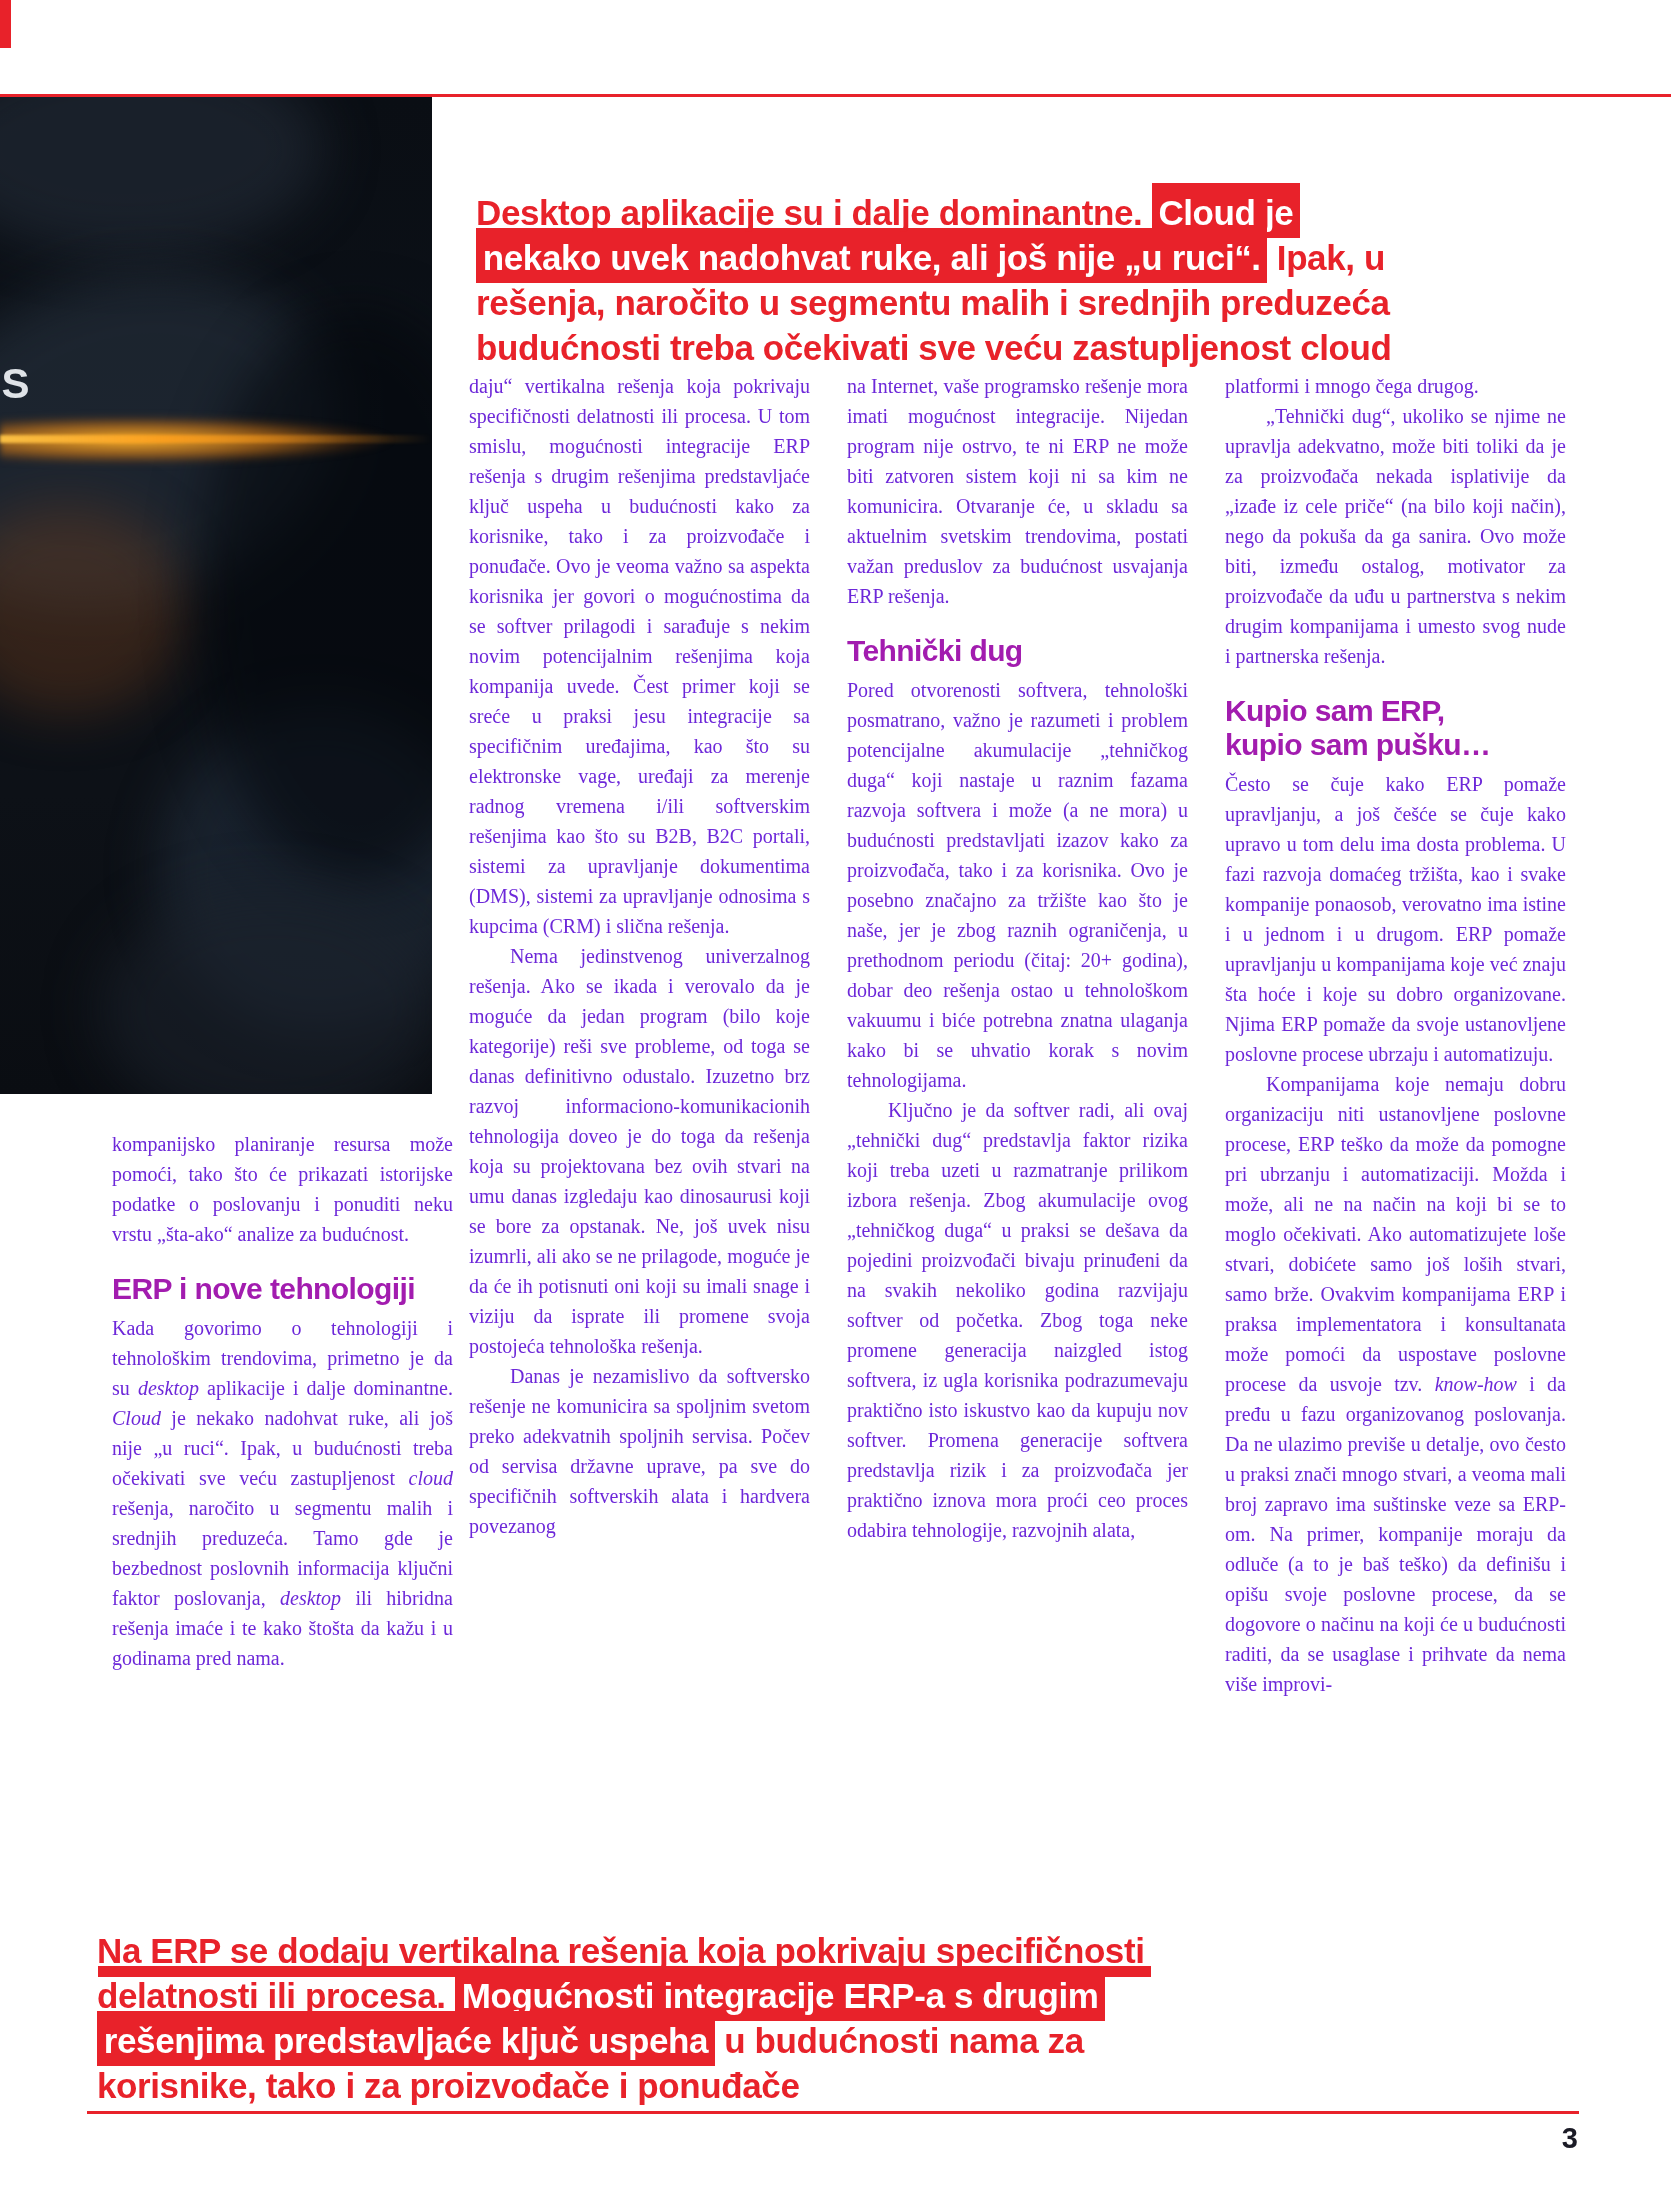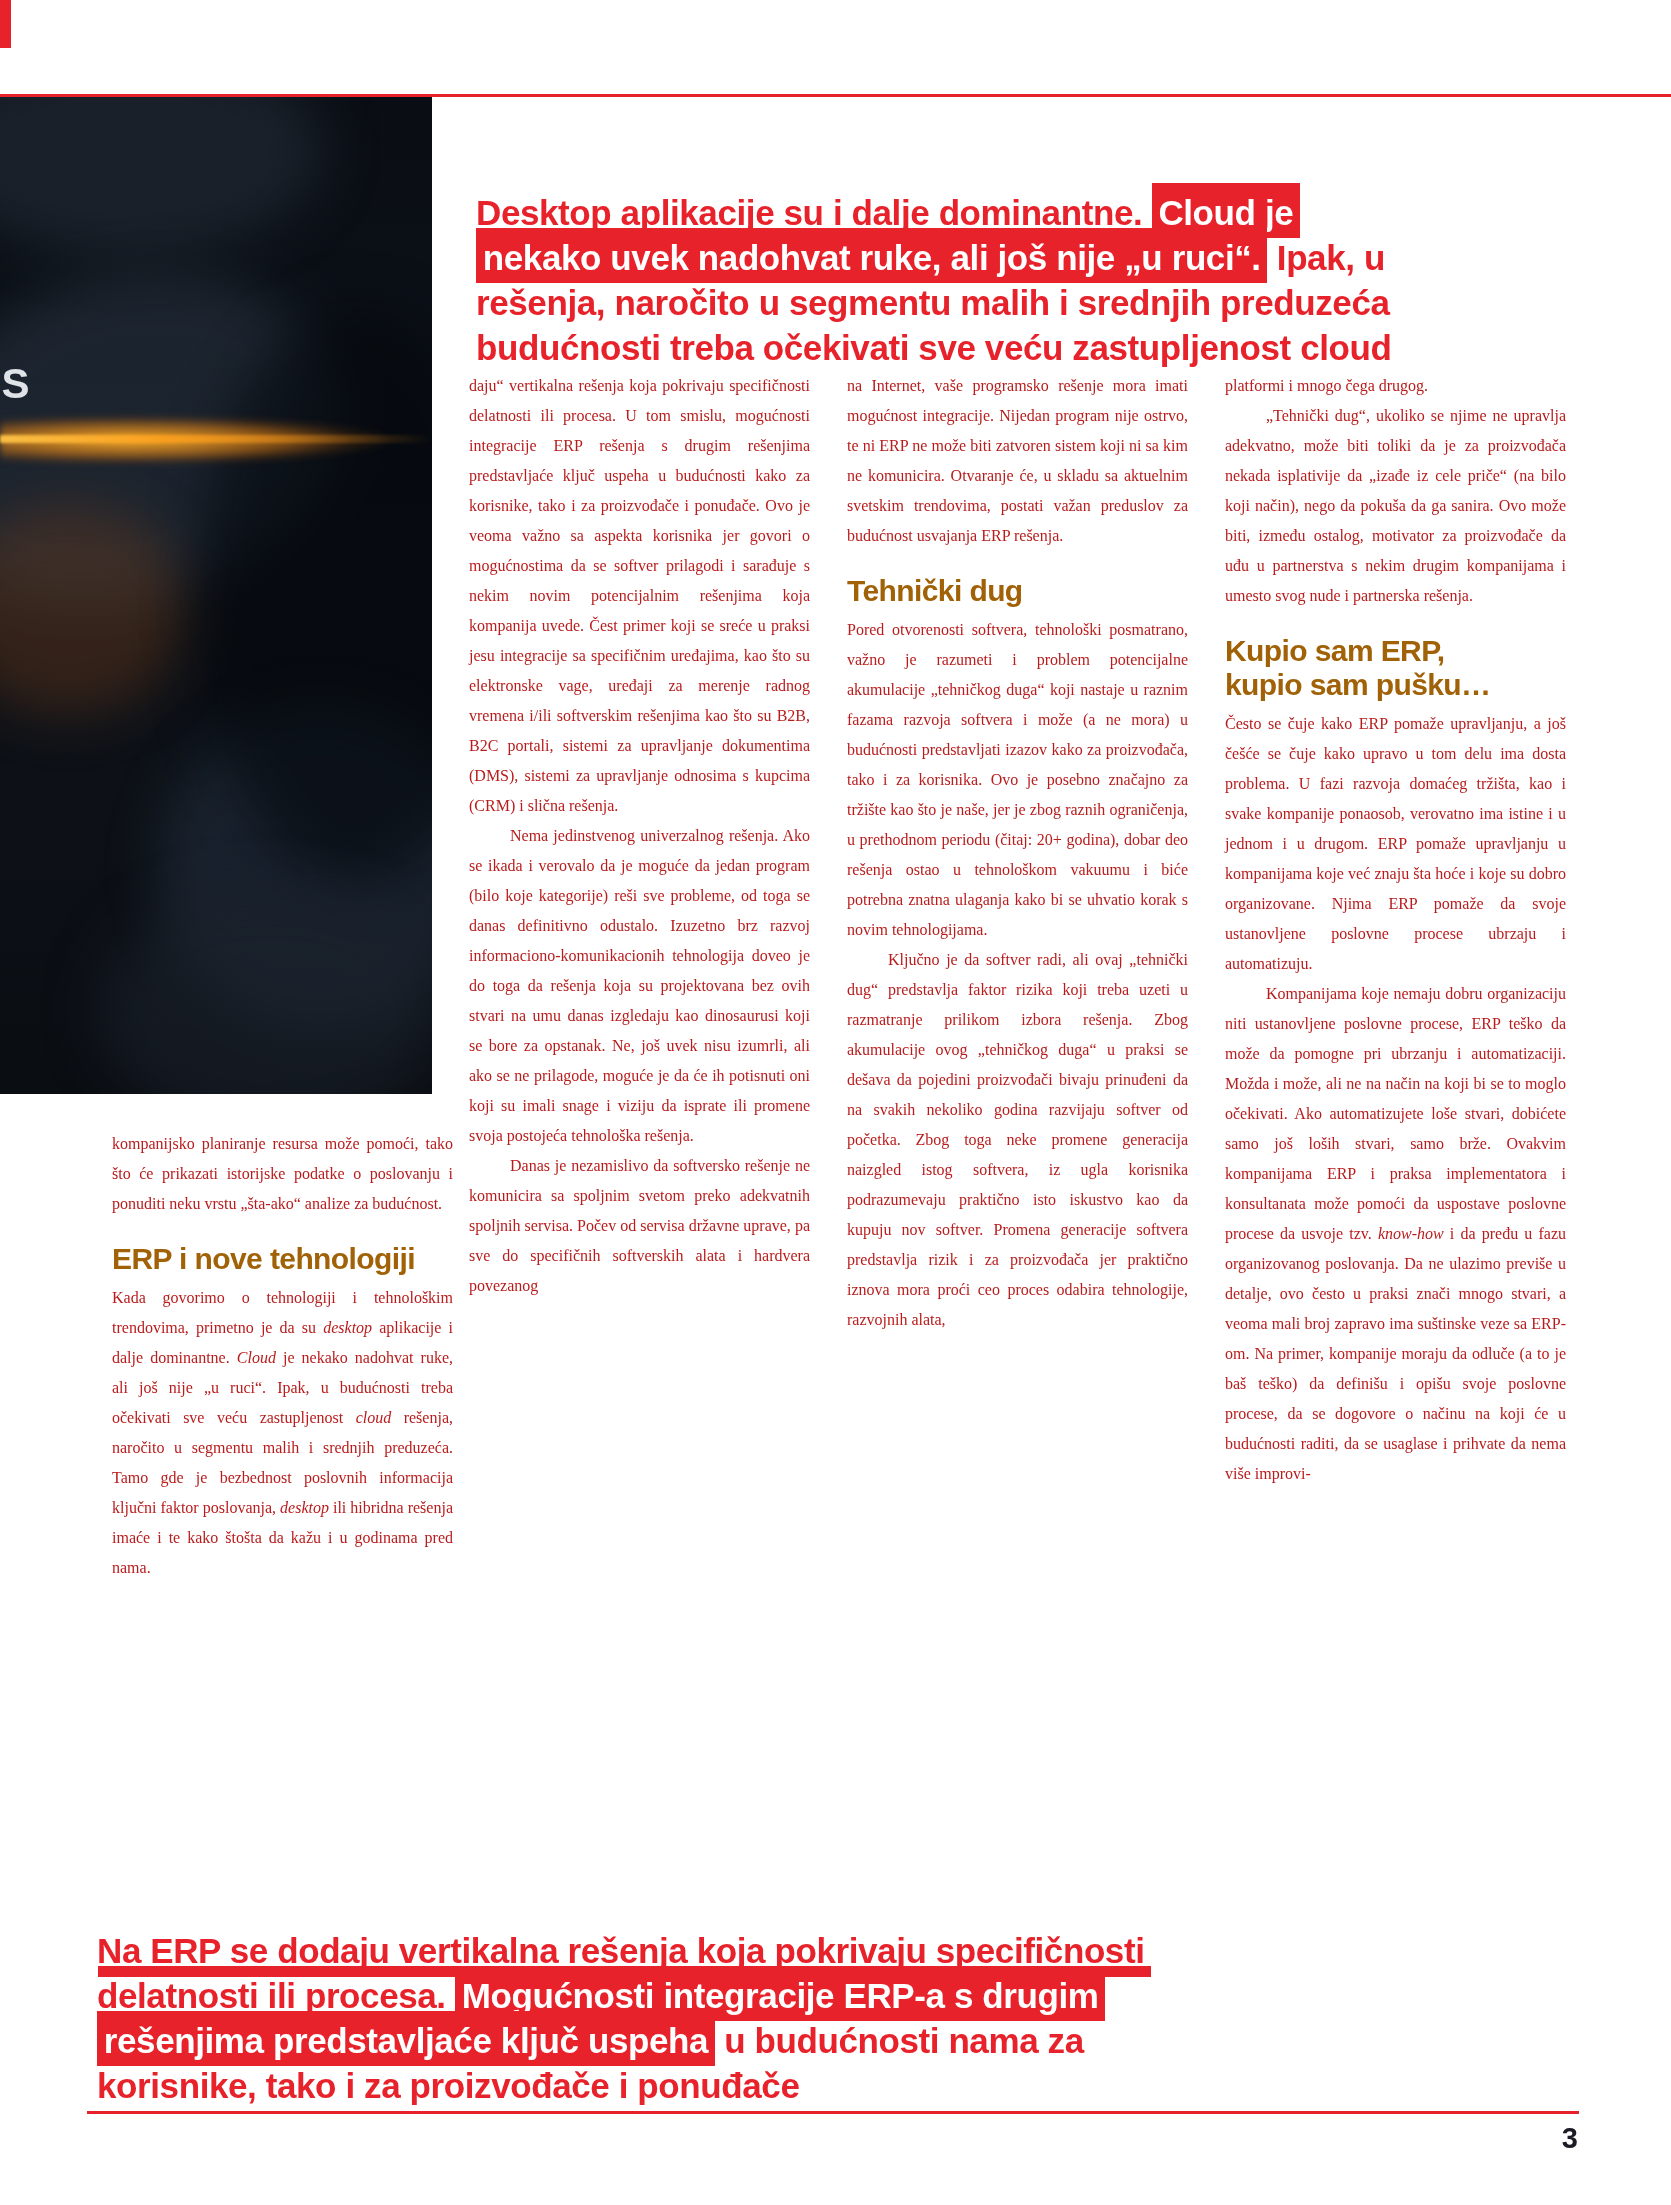--- a/index.html
+++ b/index.html
@@ -64,27 +64,27 @@
   #headline .q-line.ul::after{width:66%;}
   #pullquote .q-line.ul::after{width:93%;}
   
   .col{position:absolute; width:341px; top:371px;}
   #col1{left:89px; top:1129px;margin-left:23px;}
   #col2{left:469px;}
   #col3{left:847px;}
   #col4{left:1225px;}
   .body-p{
     margin:0; text-align:justify; hyphens:auto; -webkit-hyphens:auto;
-    font-size:16px; line-height:30px; color:#b91c1c;
+    font-size:20px; line-height:30px; color:#6d28d9;
   }
   .body-p.ind{text-indent:41px;}
   .body-p .it{font-style:italic;}
   .col-heading{
     font-family:"Liberation Sans", sans-serif; font-weight:700;
-    font-size:30px; line-height:34px; letter-spacing:-0.6px; color:#a16207;
+    font-size:30px; line-height:34px; letter-spacing:-0.6px; color:#a21caf;
     margin:22.6px 0 7.5px; white-space:pre-line;
   }
   .col-heading:first-child{margin-top:0;}
 </style>
 </head>
 <body>
 
 <div class="page">
 
   <div class="corner-bar" style="background: rgb(232, 34, 42);"></div>

